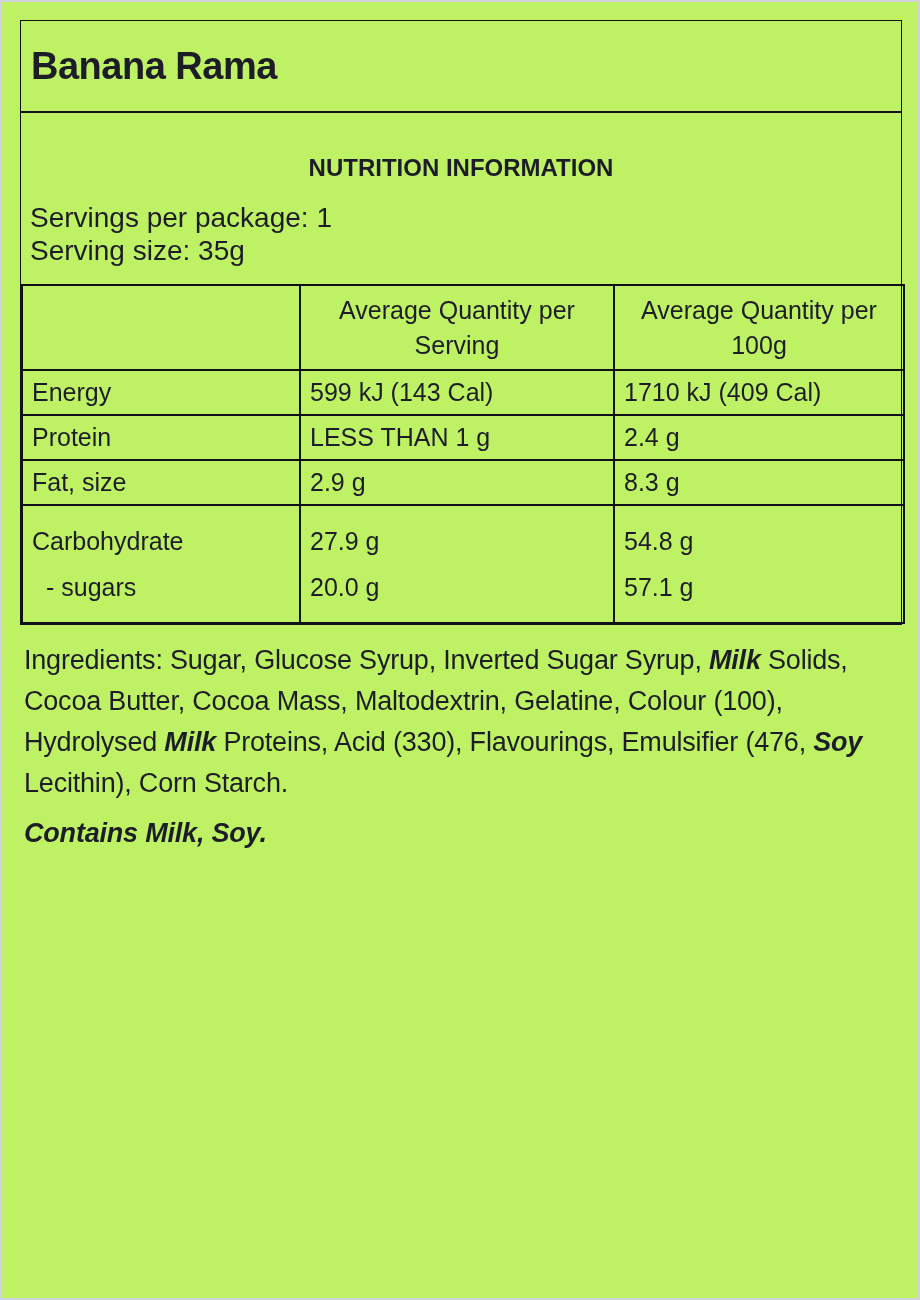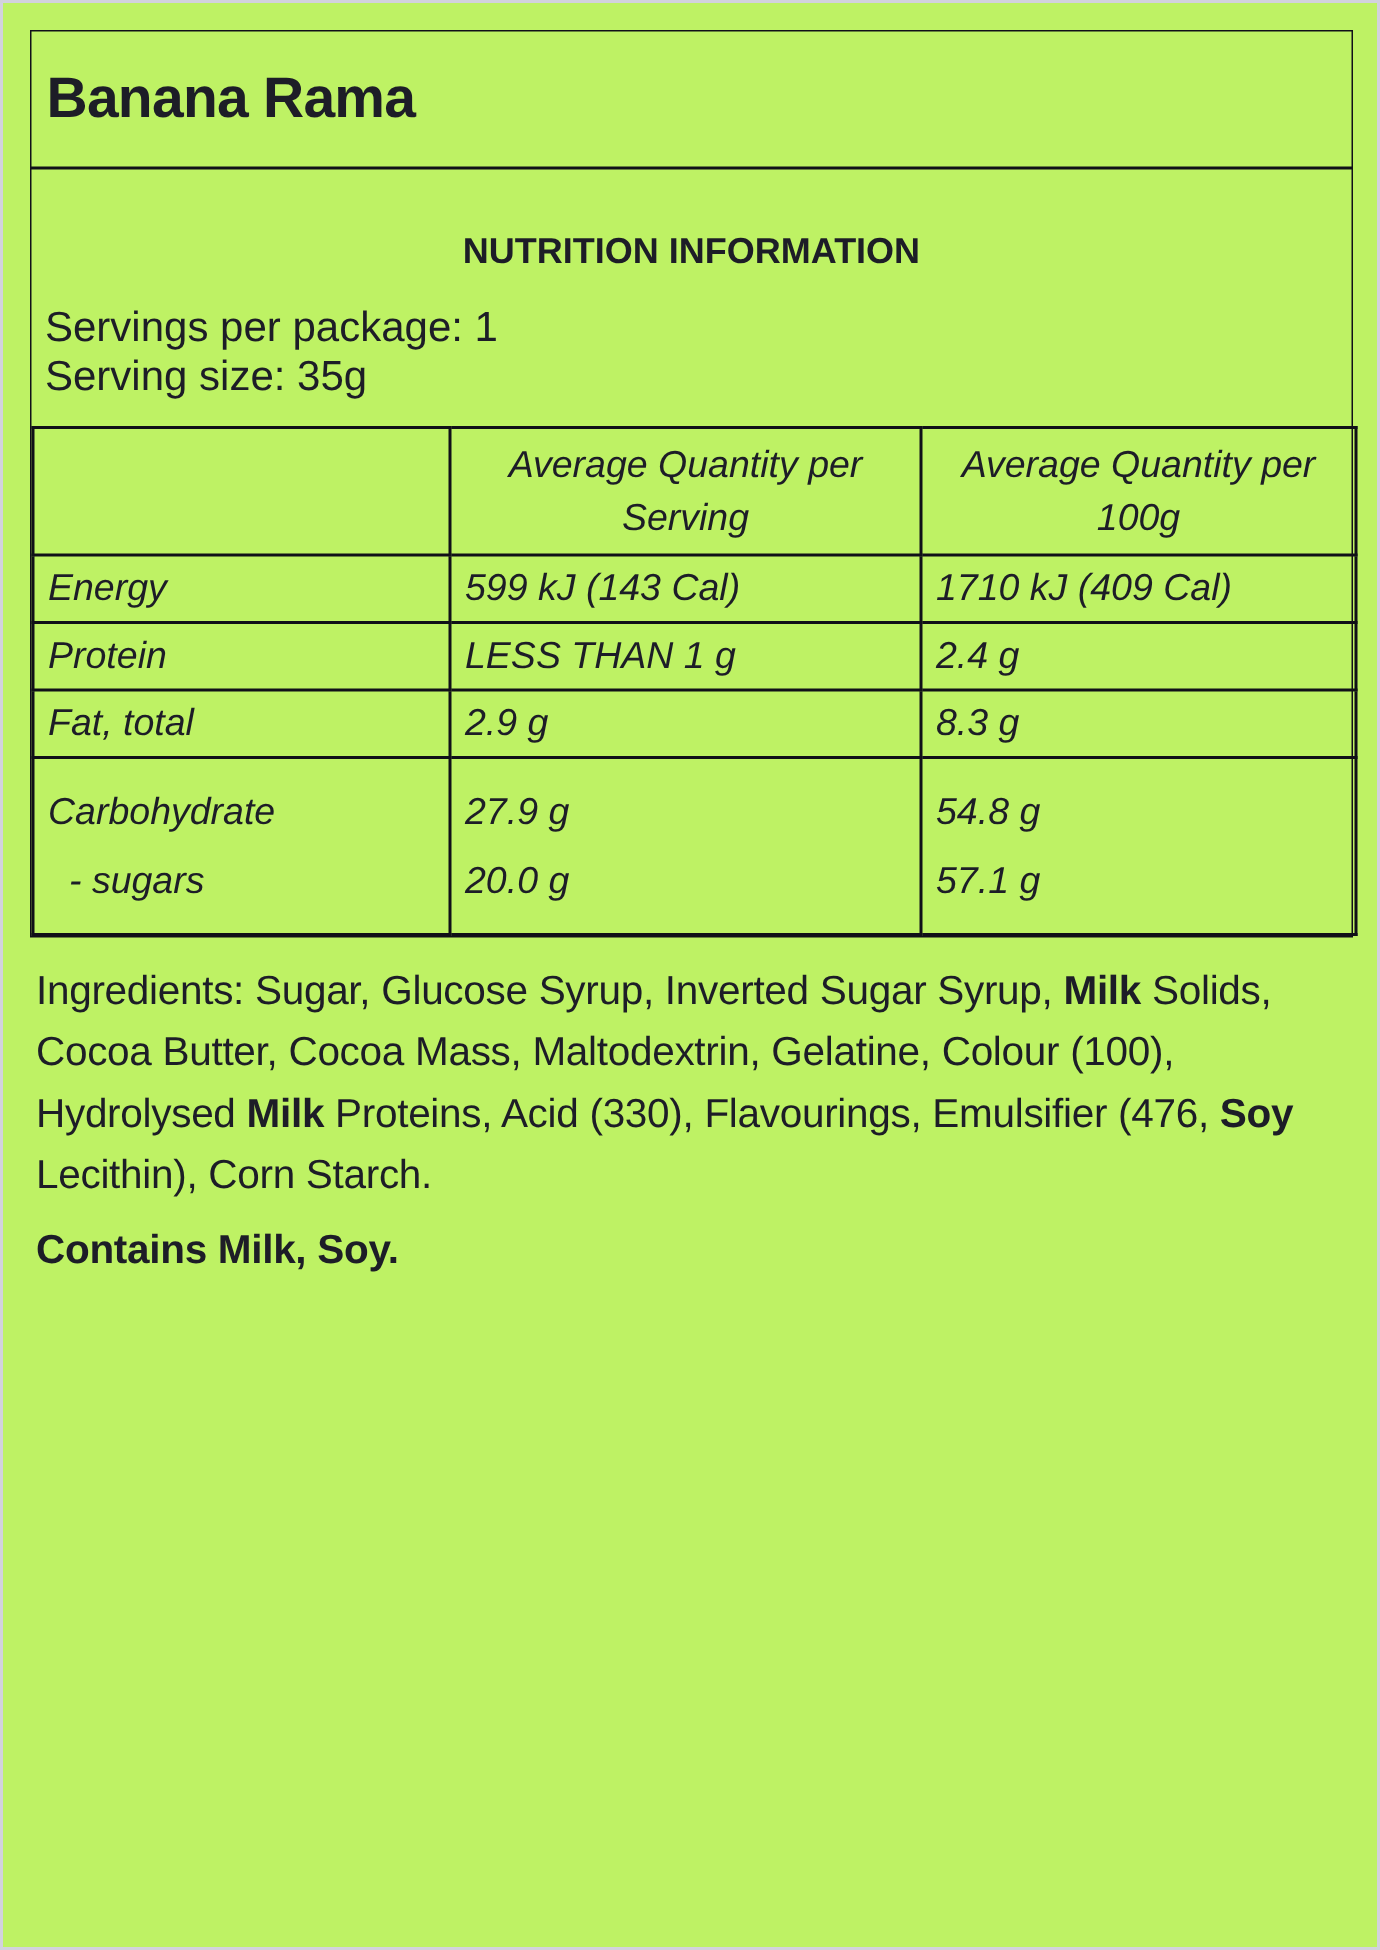--- a/index.html
+++ b/index.html
@@ -53,21 +53,20 @@
     border-collapse: collapse;
     table-layout: fixed;
     margin-top: 17px;
   }
   .nutrition-table th,
   .nutrition-table td {
     border: 2px solid #101018;
     font-size: 25px;
     font-weight: 400;
     vertical-align: middle;
-    font-style: italic;
   }
   .nutrition-table th {
     height: 85px;
     text-align: center;
     line-height: 35px;
     padding: 0 18px;
   }
   .nutrition-table td {
     height: 45px;
     text-align: left;
@@ -84,21 +83,21 @@
   .cell-line.sub {
     padding-left: 14px;
   }
   .ingredients {
     margin: 15px 0 0 0;
     padding-left: 4px;
     font-size: 27px;
     line-height: 41px;
     letter-spacing: -0.2px;
   }
-  .ingredients b, .contains { font-weight: 700; }
+  .ingredients b, .contains { font-weight: 700; font-style: italic; }
   .contains {
     margin: 9px 0 0 0;
     padding-left: 4px;
     font-size: 27px;
     line-height: 41px;
     letter-spacing: -0.2px;
   }
 </style>
 </head>
 <body>
@@ -136,21 +135,21 @@
             <td>Energy</td>
             <td>599 kJ (143 Cal)</td>
             <td>1710 kJ (409 Cal)</td>
           </tr>
           <tr>
             <td>Protein</td>
             <td>LESS THAN 1 g</td>
             <td>2.4 g</td>
           </tr>
           <tr>
-            <td>Fat, total</td>
+            <td>Fat, size</td>
             <td>2.9 g</td>
             <td>8.3 g</td>
           </tr>
           <tr class="tall">
             <td>
               <div class="cell-line">Carbohydrate</div>
               <div class="cell-line sub">- sugars</div>
             </td>
             <td>
               <div class="cell-line">27.9 g</div>

